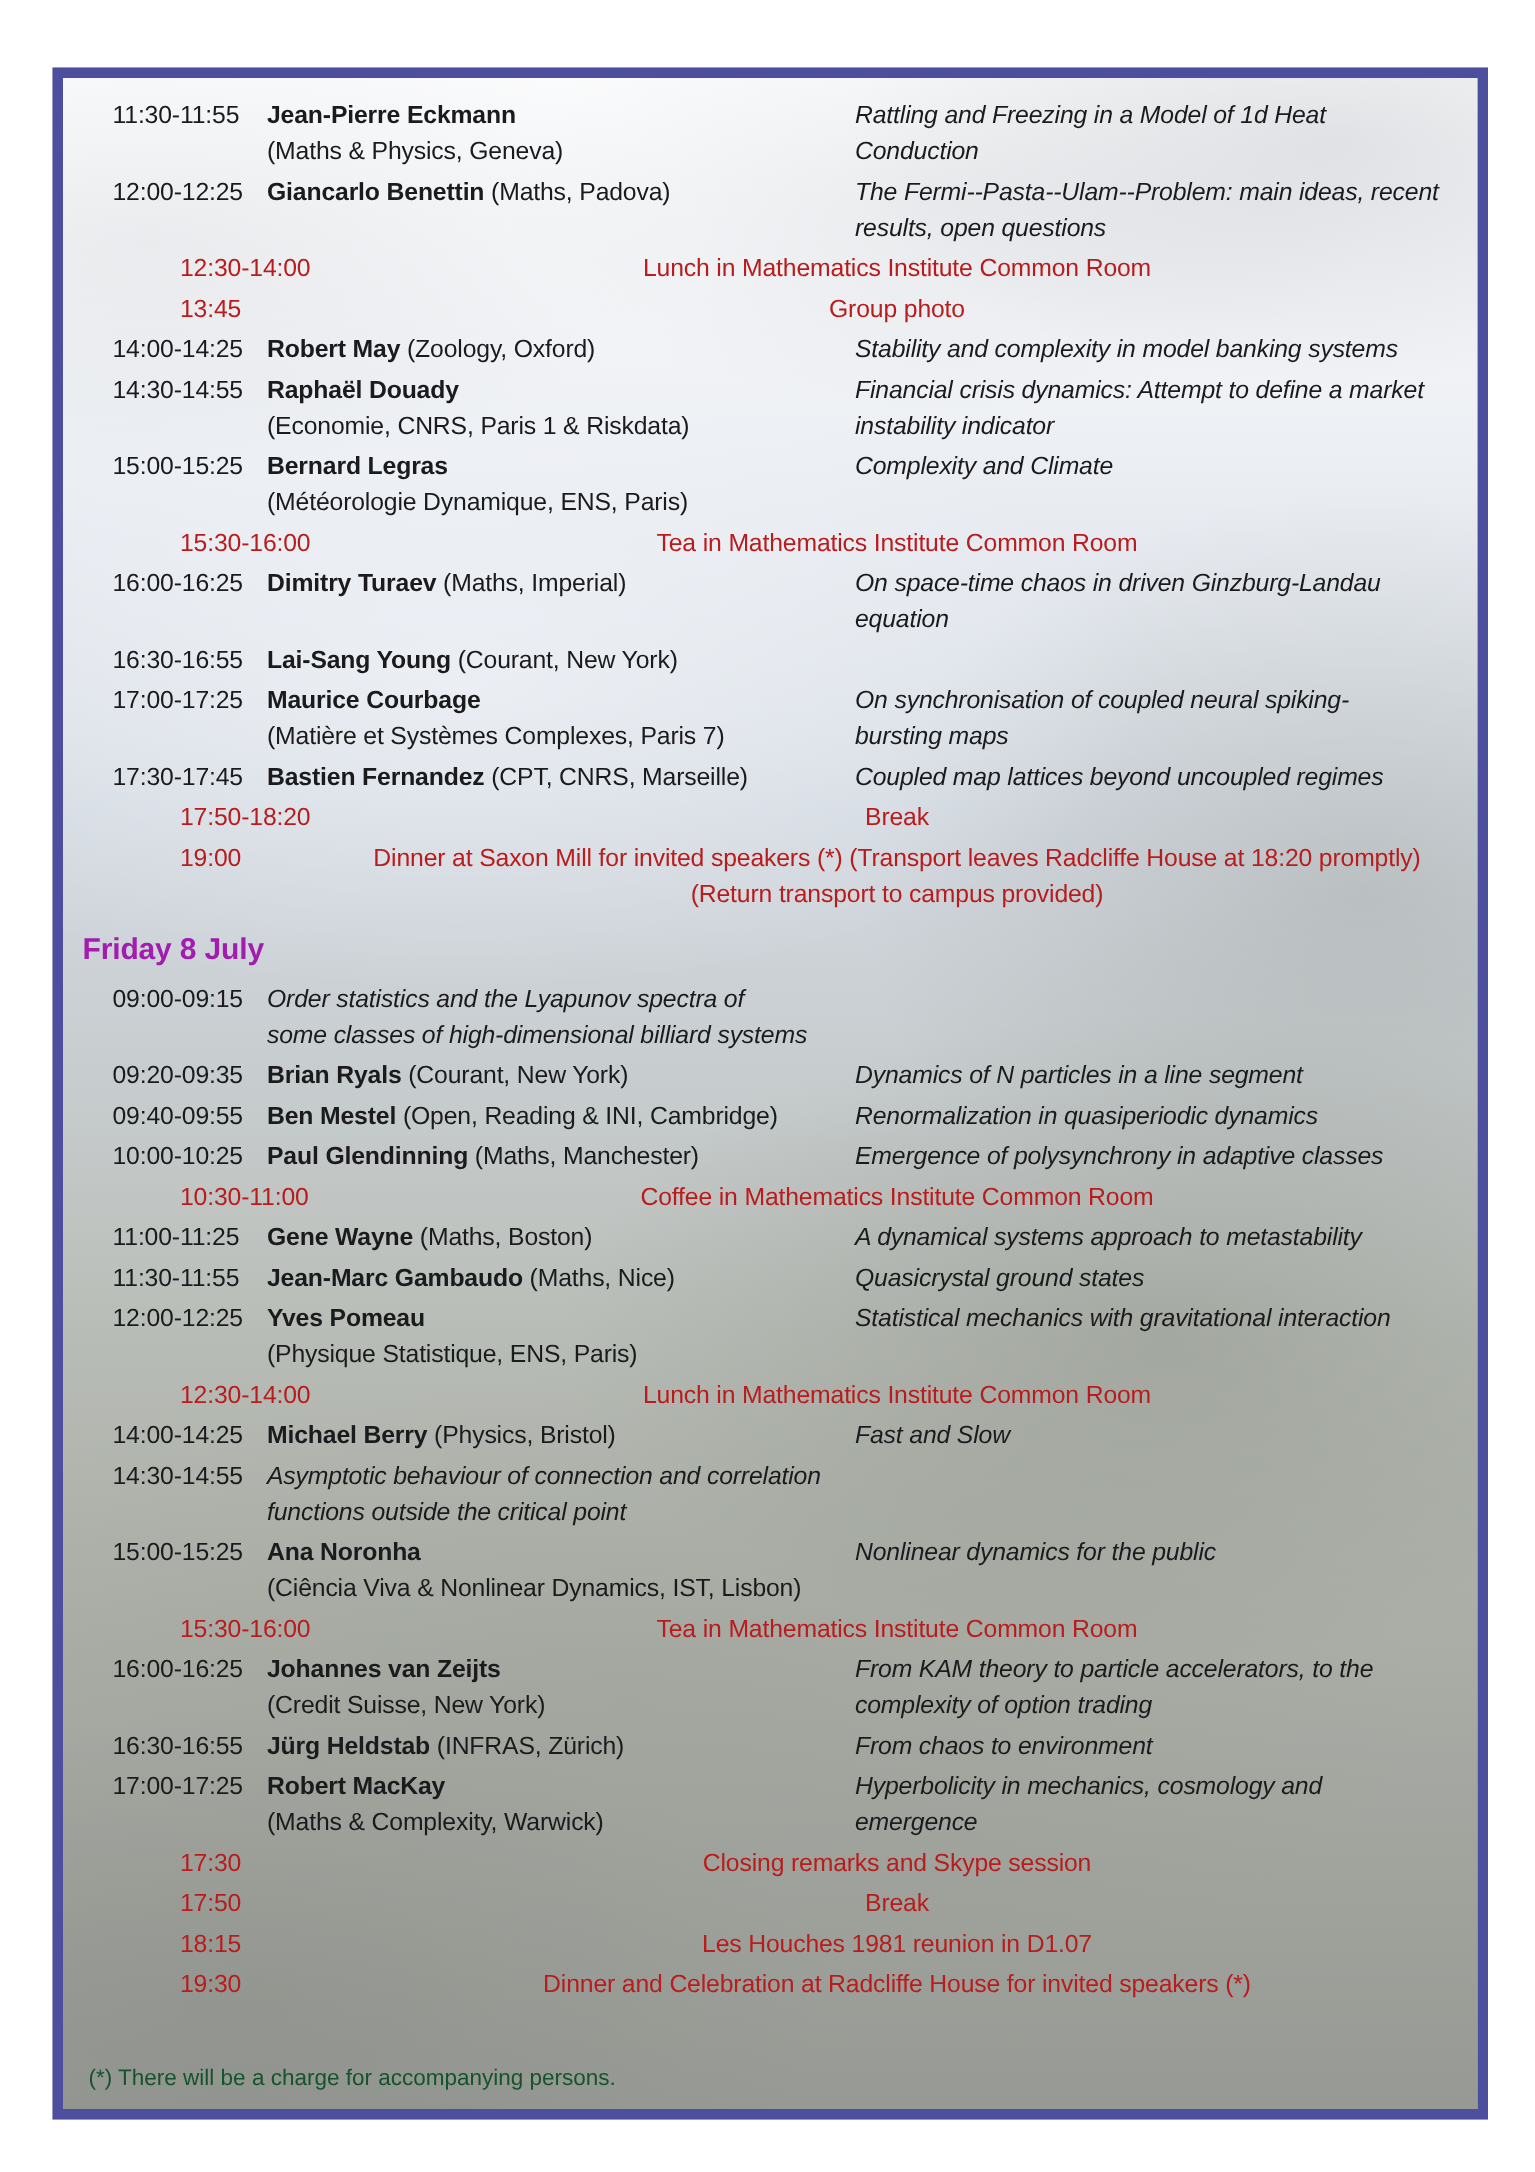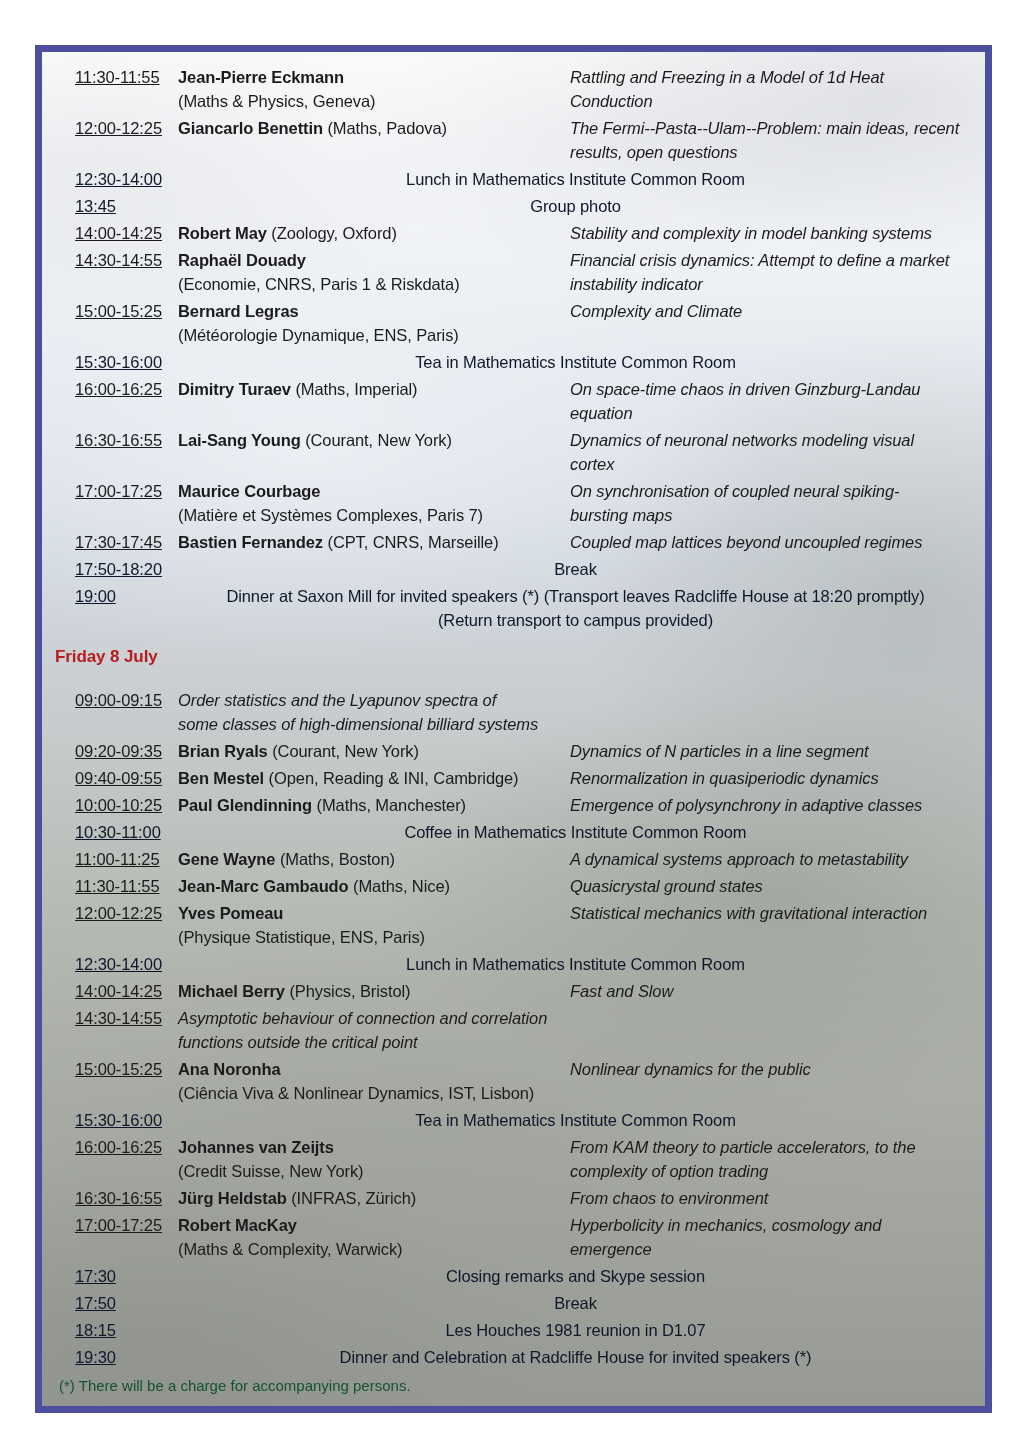--- a/index.html
+++ b/index.html
@@ -28,27 +28,27 @@
   .wash{
     position:absolute;inset:0;
     background:linear-gradient(180deg, rgba(255,255,255,.72) 0%, rgba(255,255,255,.50) 22%,
       rgba(255,255,255,.38) 45%, rgba(255,255,255,.30) 70%, rgba(255,255,255,.26) 100%);
   }
   .content{
     position:relative;padding:13px 12px 60px 33px;
     color:#1b1b1d;font-size:16.5px;line-height:24px;letter-spacing:-0.1px;
   }
   .row{display:flex;margin-bottom:3px;}
-  .t{width:103px;flex:none;text-decoration:underline;}
+  .t{width:103px;flex:none;}
   .main{width:384px;flex:none;padding-right:8px;}
   .wide{flex:1;text-align:center;}
   .title{flex:1;font-style:italic;white-space:pre-line;}
   .sp{font-weight:bold;}
-  .brk{color:#0f172a;}
-  .heading{font-weight:bold;font-size:17px;line-height:26px;color:#b91c1c;margin:12px 0 18px -20px;}
+  .brk{color:#b91c1c;margin-left:45px;}
+  .heading{font-weight:bold;font-size:20px;line-height:26px;color:#a21caf;margin:12px 0 8px -20px;}
   .footnote{position:absolute;left:17px;bottom:12px;font-size:15px;color:#14532d;}
   .it{font-style:italic;}
 </style>
 </head>
 <body>
 
 <div class="sheet">
   <div class="bg"></div>
   <div class="wash"></div>
   <div class="content" id="schedule">
@@ -111,22 +111,20 @@
           <div><span class="sp">Dimitry Turaev</span> <span>(Maths, Imperial)</span></div>
         </div>
         <div class="title">On space-time chaos in driven Ginzburg-Landau
 equation</div>
       </div>
       <div class="row">
         <div class="t">16:30-16:55</div>
         <div class="main">
           <div><span class="sp">Lai-Sang Young</span> <span>(Courant, New York)</span></div>
         </div>
-        <div class="title">Dynamics of neuronal networks modeling visual
-cortex</div>
       </div>
       <div class="row">
         <div class="t">17:00-17:25</div>
         <div class="main">
           <div><span class="sp">Maurice Courbage</span></div>
           <div>(Matière et Systèmes Complexes, Paris 7)</div>
         </div>
         <div class="title">On synchronisation of coupled neural spiking-
 bursting maps</div>
       </div>

